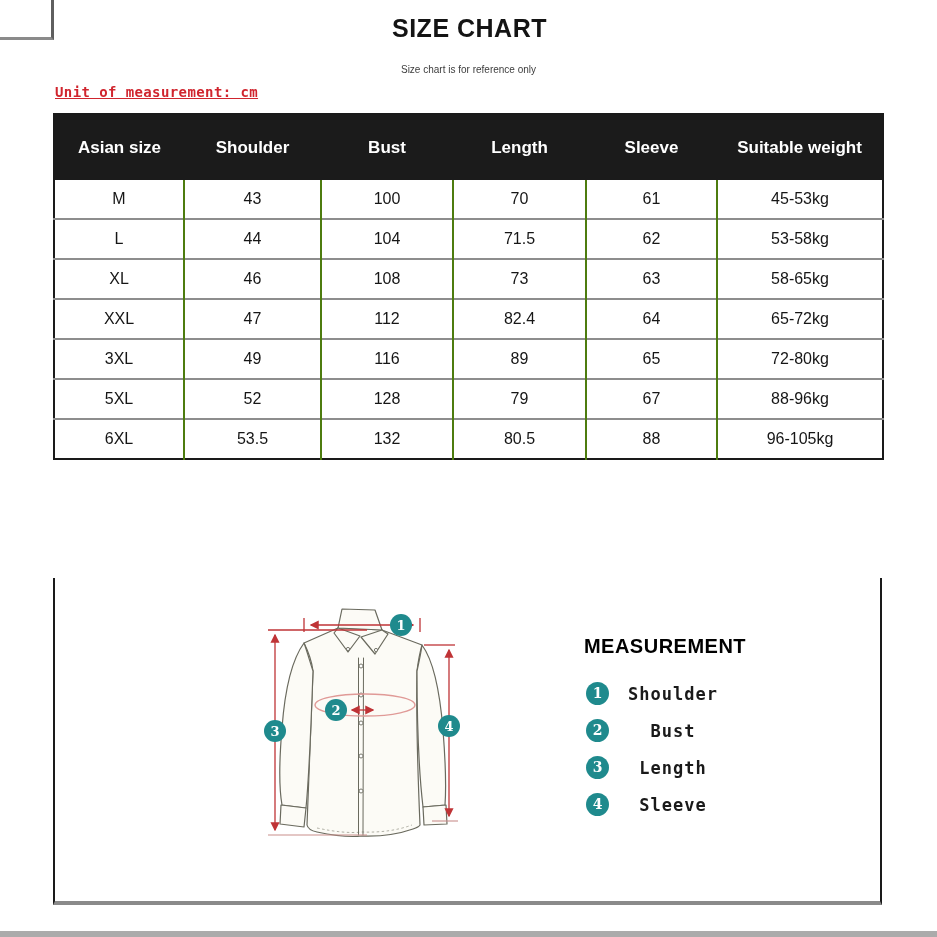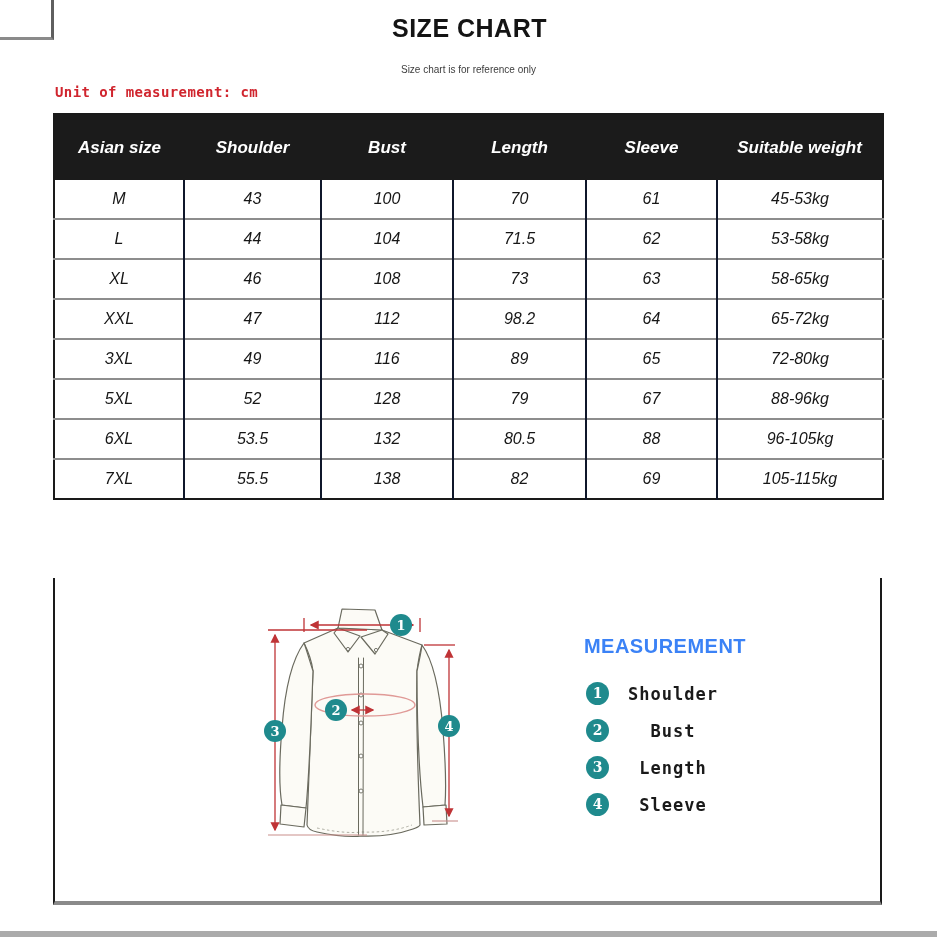--- a/index.html
+++ b/index.html
@@ -16,37 +16,36 @@
     position:absolute;left:1px;top:14px;width:100%;text-align:center;
     font-size:25px;font-weight:700;color:#141414;letter-spacing:.5px;
   }
   .page-subtitle{
     position:absolute;left:0;top:64px;width:100%;text-align:center;
     font-size:10px;color:#3d3d3d;
   }
   .unit-note{
     position:absolute;left:55px;top:84px;
     font-family:"DejaVu Sans Mono",monospace;font-size:14px;font-weight:700;
-    color:var(--note-red);letter-spacing:.4px;
+    color:var(--note-red);letter-spacing:.4px;text-decoration:underline;
   }
   table.size-table{
     position:absolute;left:53px;top:113px;width:829px;
     border-collapse:collapse;table-layout:fixed;
     border:2px solid #1a1a1a;
-    font-style:italic;
   }
   table.size-table th{
     background:var(--hdr-bg);color:var(--hdr-fg);height:65px;
     font-size:17px;font-weight:700;text-align:center;padding:0;
   }
   table.size-table td{
     height:38px;text-align:center;vertical-align:middle;
     font-size:16px;color:#161616;background:#fff;padding:0;
   }
-  table.size-table td + td{border-left:2px solid #0f172a;border-radius:19px;}
+  table.size-table td + td{border-left:2px solid #4d7c0f;border-radius:19px;}
   table.size-table tbody tr + tr td{border-top:2px solid #8d8d8d;}
   .diagram-box{
     position:absolute;left:53px;top:578px;width:829px;height:327px;
     border-left:2px solid #1a1a1a;border-right:2px solid #1a1a1a;
     border-bottom:4px solid #8a8a8a;box-sizing:border-box;background:#fff;
   }
   .diagram-box svg{position:absolute;left:0;top:0;}
   .shirt-line{fill:#fcfbf6;stroke:#6a6a5e;stroke-width:1.2;stroke-linejoin:round;stroke-linecap:round;}
   .shirt-thin{fill:none;stroke:#6a6a5e;stroke-width:1;stroke-linecap:round;}
   .stitch{fill:none;stroke:#9a9a8e;stroke-width:.8;stroke-dasharray:2.5,2.5;}
@@ -54,21 +53,21 @@
   .measure{stroke:var(--red);stroke-width:1.3;fill:none;}
   .measure-soft{stroke:#e09a97;stroke-width:1.3;fill:none;}
   .tick-gray{stroke:#c98f8c;stroke-width:1.1;}
   .teal-dot{fill:var(--teal);}
   .marker-num{
     fill:#ffffff;font-family:"DejaVu Serif",serif;font-size:13px;font-weight:700;
     text-anchor:middle;
   }
   .legend-heading{
     position:absolute;left:450px;top:57px;width:320px;text-align:center;
-    font-size:20px;font-weight:700;color:#3b82f6;letter-spacing:.5px;
+    font-size:20px;font-weight:700;color:#000000;letter-spacing:.5px;
   }
   .legend-items{position:absolute;left:531px;top:97px;}
   .legend-item{display:flex;align-items:center;height:37px;}
   .legend-badge{
     width:23px;height:23px;border-radius:50%;background:var(--teal);
     color:#fff;font-family:"DejaVu Serif",serif;font-size:14px;font-weight:700;
     text-align:center;line-height:23px;flex:0 0 23px;
   }
   .legend-label{
     width:104px;margin-left:12px;text-align:center;
@@ -129,21 +128,21 @@
           <td>46</td>
           <td>108</td>
           <td>73</td>
           <td>63</td>
           <td>58-65kg</td>
         </tr>
         <tr>
           <td>XXL</td>
           <td>47</td>
           <td>112</td>
-          <td>98.2</td>
+          <td>82.4</td>
           <td>64</td>
           <td>65-72kg</td>
         </tr>
         <tr>
           <td>3XL</td>
           <td>49</td>
           <td>116</td>
           <td>89</td>
           <td>65</td>
           <td>72-80kg</td>
@@ -156,28 +155,20 @@
           <td>67</td>
           <td>88-96kg</td>
         </tr>
         <tr>
           <td>6XL</td>
           <td>53.5</td>
           <td>132</td>
           <td>80.5</td>
           <td>88</td>
           <td>96-105kg</td>
-        </tr>
-        <tr>
-          <td>7XL</td>
-          <td>55.5</td>
-          <td>138</td>
-          <td>82</td>
-          <td>69</td>
-          <td>105-115kg</td>
         </tr>
       </tbody>
   </table>
 
   <div class="diagram-box">
     <svg width="825" height="323" viewBox="0 0 825 323">
       <defs>
         <marker id="arr" viewBox="0 0 10 10" refX="8.5" refY="5" markerWidth="7" markerHeight="7" orient="auto-start-reverse">
           <path d="M0,0 L10,5 L0,10 Z" fill="#bf3336"></path>
         </marker>

